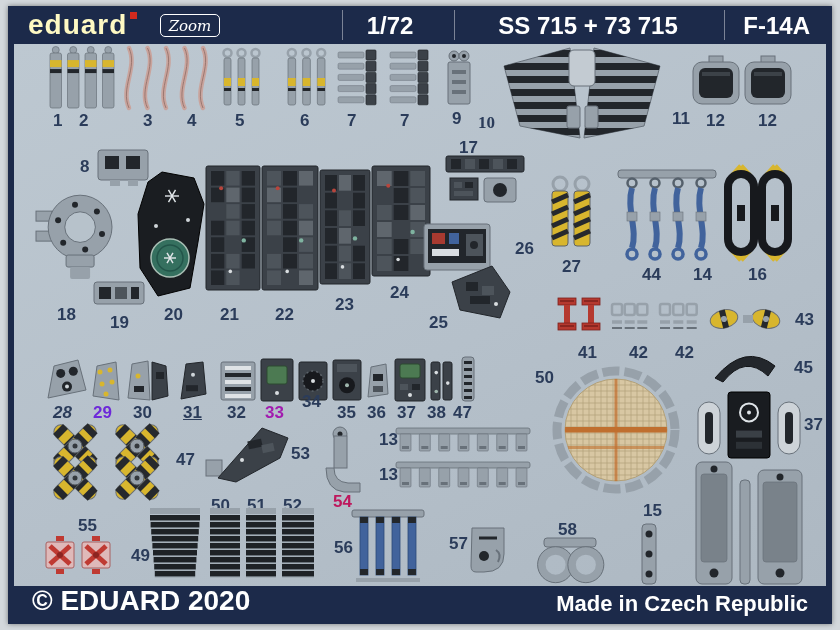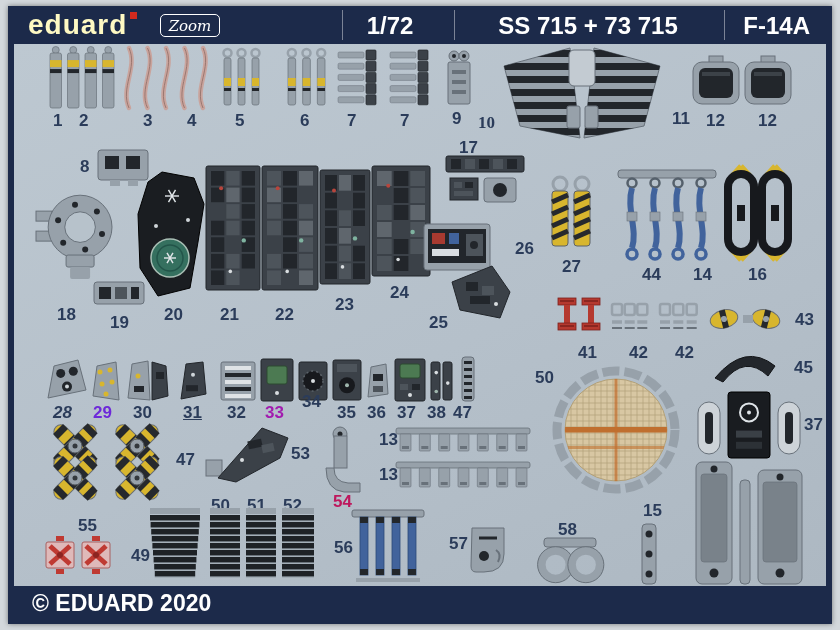--- a/index.html
+++ b/index.html
@@ -10,21 +10,21 @@
   .fret{position:absolute;left:6px;top:38px;width:812px;height:542px;background:linear-gradient(155deg,#bdc8d1 0%,#b5c0ca 55%,#adb8c2 100%)}
   .hdr-logo{position:absolute;left:20px;top:3px;font-size:28px;font-weight:bold;letter-spacing:1px;color:#fef9c3}
   .logo-mark{display:inline-block;width:7px;height:7px;background:#d22a1e;margin:3px 0 0 3px;vertical-align:top}
   .zoom-box{position:absolute;left:152px;top:8px;width:60px;height:23px;border:1.5px solid #fff;border-radius:5px;color:#fff;
     font-family:"DejaVu Serif",serif;font-style:italic;font-size:15px;display:flex;align-items:center;justify-content:center}
   .hdr-scale{position:absolute;left:342px;top:6px;width:80px;text-align:center;font-size:24px;font-weight:bold;color:#fff}
   .hdr-cat{position:absolute;left:455px;top:6px;width:250px;text-align:center;font-size:24px;font-weight:bold;color:#fff}
   .hdr-ac{position:absolute;right:22px;top:6px;font-size:24px;font-weight:bold;color:#fff}
   .hdr-sep{position:absolute;top:4px;height:30px;width:1px;background:rgba(255,255,255,.42)}
   .sep1{left:334px}.sep2{left:446px}.sep3{left:716px}
-  .ftr-copy{position:absolute;left:24px;bottom:7px;font-size:23px;font-weight:bold;color:#fff}
+  .ftr-copy{position:absolute;left:24px;bottom:7px;font-size:28px;font-weight:bold;color:#fff}
   .ftr-made{position:absolute;right:24px;bottom:7px;font-size:22px;font-weight:bold;color:#fff}
   .parts-layer{position:absolute;left:0;top:0;width:840px;height:630px}
   .part{position:absolute}
   .part svg{overflow:visible;display:block}
   .part-label{position:absolute;font-size:17px;font-weight:bold;color:#2b3c5a;line-height:1}
 </style>
 </head>
 <body>
 
 <div class="page">
@@ -36,20 +36,21 @@
         <span>Zoom</span>
       </div>
     <div class="hdr-sep sep1"></div>
     <div class="hdr-scale">1/72</div>
     <div class="hdr-sep sep2"></div>
     <div class="hdr-cat">SS 715 + 73 715</div>
     <div class="hdr-sep sep3"></div>
     <div class="hdr-ac">F-14A</div>
 
     <div class="ftr-copy">© EDUARD 2020</div>
+    <div class="ftr-made">Made in Czech Republic</div>
   </div>
   <div class="parts-layer">
       <div class="part" style="left: 48px; top: 46px; width: 70px; height: 64px;">
         <svg width="70" height="64" viewBox="0 0 70 64" xmlns="http://www.w3.org/2000/svg">
           <circle cx="7.75" cy="4" r="3.5" fill="#97a1aa" stroke="#68717a" stroke-width="0.7"></circle>
           <rect x="2" y="7" width="11.5" height="55" rx="2" fill="#97a1aa" stroke="#68717a" stroke-width="0.7"></rect>
           <rect x="2" y="14.08" width="11.5" height="7" fill="#d8b62e"></rect>
           <rect x="2" y="23.08" width="11.5" height="4" fill="#22262b"></rect>
           <circle cx="25.25" cy="4" r="3.5" fill="#97a1aa" stroke="#68717a" stroke-width="0.7"></circle>
           <rect x="19.5" y="7" width="11.5" height="55" rx="2" fill="#97a1aa" stroke="#68717a" stroke-width="0.7"></rect>

